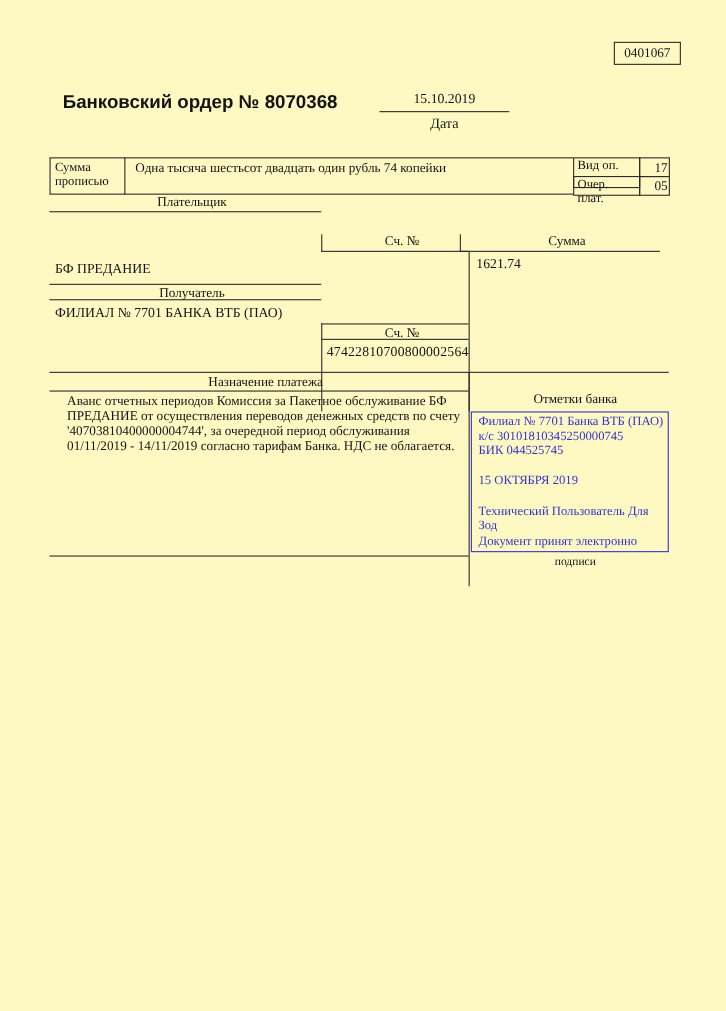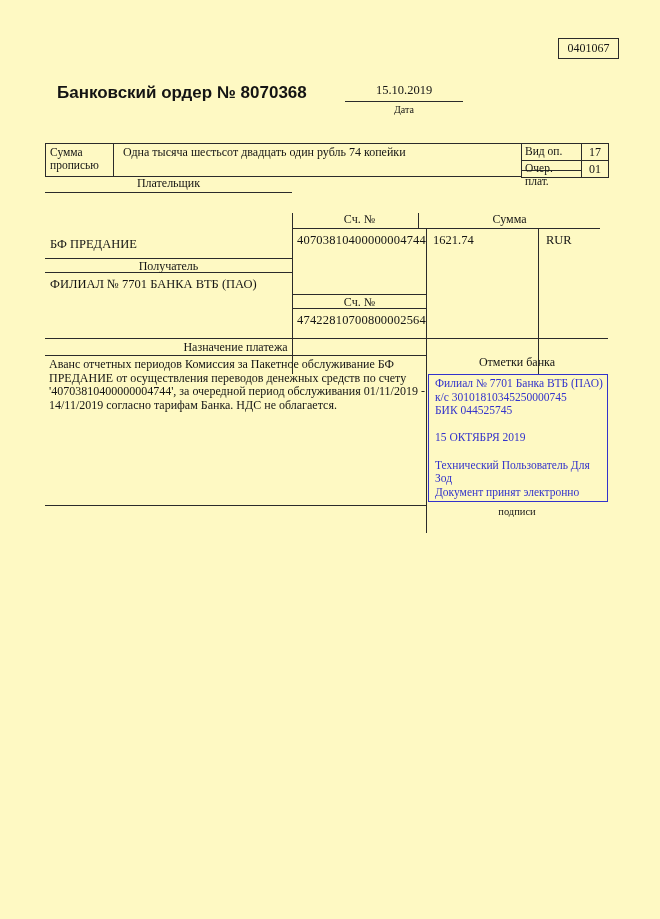--- a/index.html
+++ b/index.html
@@ -24,24 +24,24 @@
   #doc-title{
     left:57px;top:83px;
     font-family:"Liberation Sans", sans-serif;
     font-weight:bold;font-size:17px;
   }
   #date-block{left:345px;top:83px;width:118px;}
   #date-value{
     border-bottom:1px solid #2b2b2b;
     font-size:12.5px;text-align:center;padding-bottom:3px;
   }
-  #date-label{font-size:10px;text-align:center;padding-top:2px;}
+  #date-label{font-size:13px;text-align:center;padding-top:2px;}
 
   
-  .cell{position:absolute;box-sizing:border-box;font-size:12.5px;line-height:1.12;}
+  .cell{position:absolute;box-sizing:border-box;font-size:12.5px;line-height:1.12;padding-left:12px;}
   .hdr{font-size:12px;text-align:center;}
   .bt{border-top:1px solid #2b2b2b;}
   .bb{border-bottom:1px solid #2b2b2b;}
   .bl{border-left:1px solid #2b2b2b;margin-top:36px;}
   .ball{border:1px solid #2b2b2b;}
 
   #sum-label-cell{left:45px;top:143px;width:69px;height:34px;padding:2px 4px;font-size:11.5px;}
   #amount-words-cell{left:113px;top:143px;width:408px;height:34px;padding:2px 0 0 10px;font-size:12px;}
   #vidop-label{left:521px;top:143px;width:61px;height:28px;padding:1px 3px;font-size:11.5px;}
   #vidop-value{left:581px;top:143px;width:28px;height:18px;line-height:16px;text-align:center;font-size:12px;}
@@ -90,30 +90,28 @@
   <div id="date-block" class="abs">
     <div id="date-value">15.10.2019</div>
     <div id="date-label">Дата</div>
   </div>
 
   <div id="sum-label-cell" class="cell ball">Сумма прописью</div>
   <div id="amount-words-cell" class="cell bt bb">Одна тысяча шестьсот двадцать один рубль 74 копейки</div>
   <div id="vidop-label" class="cell ball">Вид оп.</div>
   <div id="vidop-value" class="cell ball">17</div>
   <div id="ocher-label" class="cell ball">Очер. плат.</div>
-  <div id="ocher-value" class="cell ball">01</div>
+  <div id="ocher-value" class="cell ball">05</div>
 
   <div id="payer-header" class="cell hdr bb">Плательщик</div>
   <div id="payer-acct-header" class="cell hdr bb bl">Сч. №</div>
   <div id="sum-header" class="cell hdr bb bl">Сумма</div>
 
   <div id="payer-name" class="cell">БФ ПРЕДАНИЕ</div>
-  <div id="payer-account" class="cell bl">40703810400000004744</div>
   <div id="sum-value" class="cell bl">1621.74</div>
-  <div id="currency-cell" class="cell bl">RUR</div>
 
   <div id="receiver-header" class="cell hdr bt bb">Получатель</div>
   <div id="receiver-acct-header" class="cell hdr bt bb bl">Сч. №</div>
 
   <div id="receiver-name" class="cell">ФИЛИАЛ № 7701 БАНКА ВТБ (ПАО)</div>
   <div id="receiver-account" class="cell bl">47422810700800002564</div>
 
   <div id="purpose-topline" class="abs"></div>
   <div id="purpose-header" class="cell hdr bb">Назначение платежа</div>
   <div id="vline-purpose" class="abs"></div>

